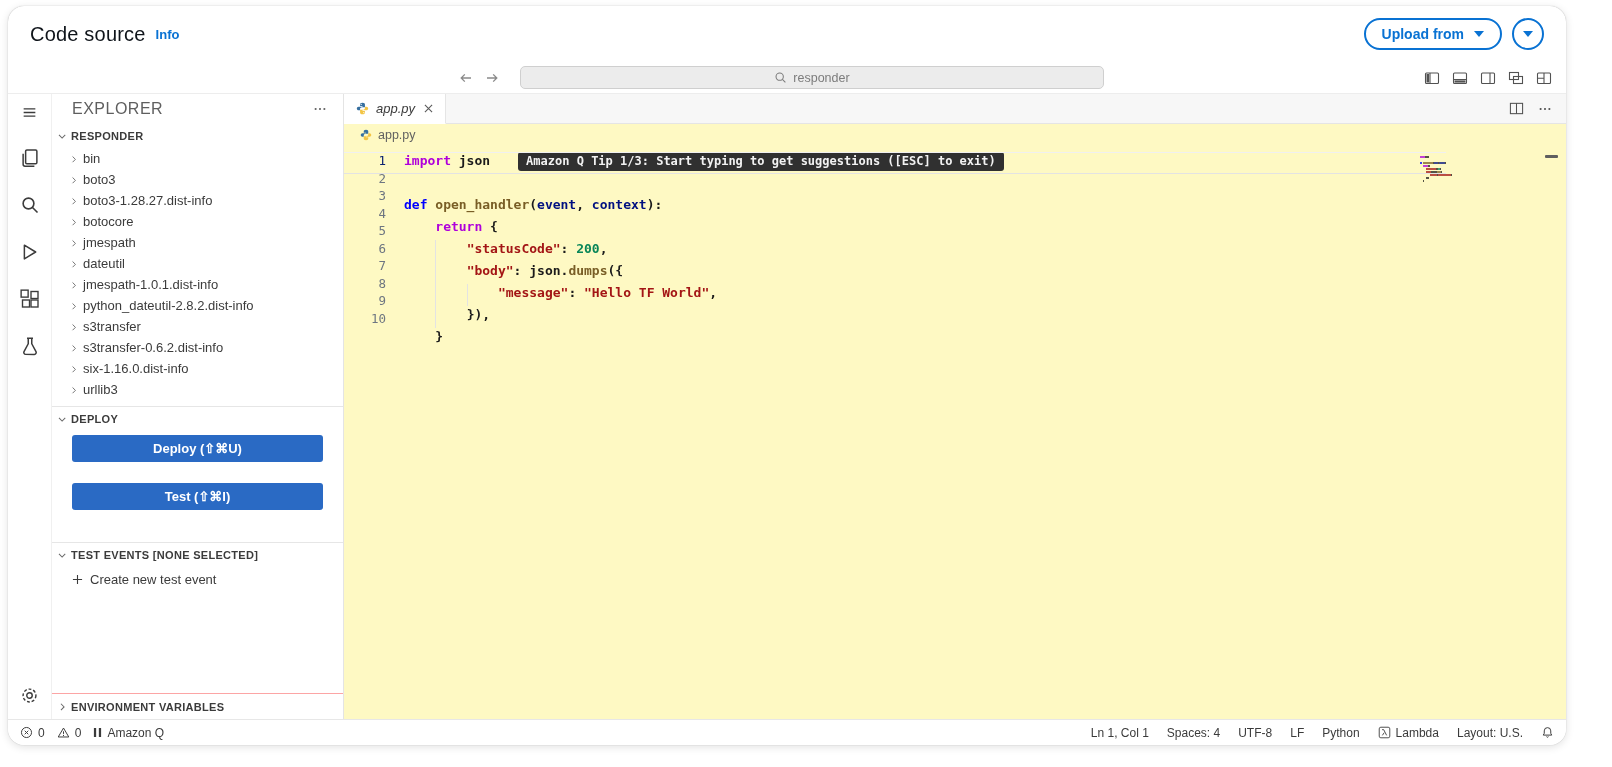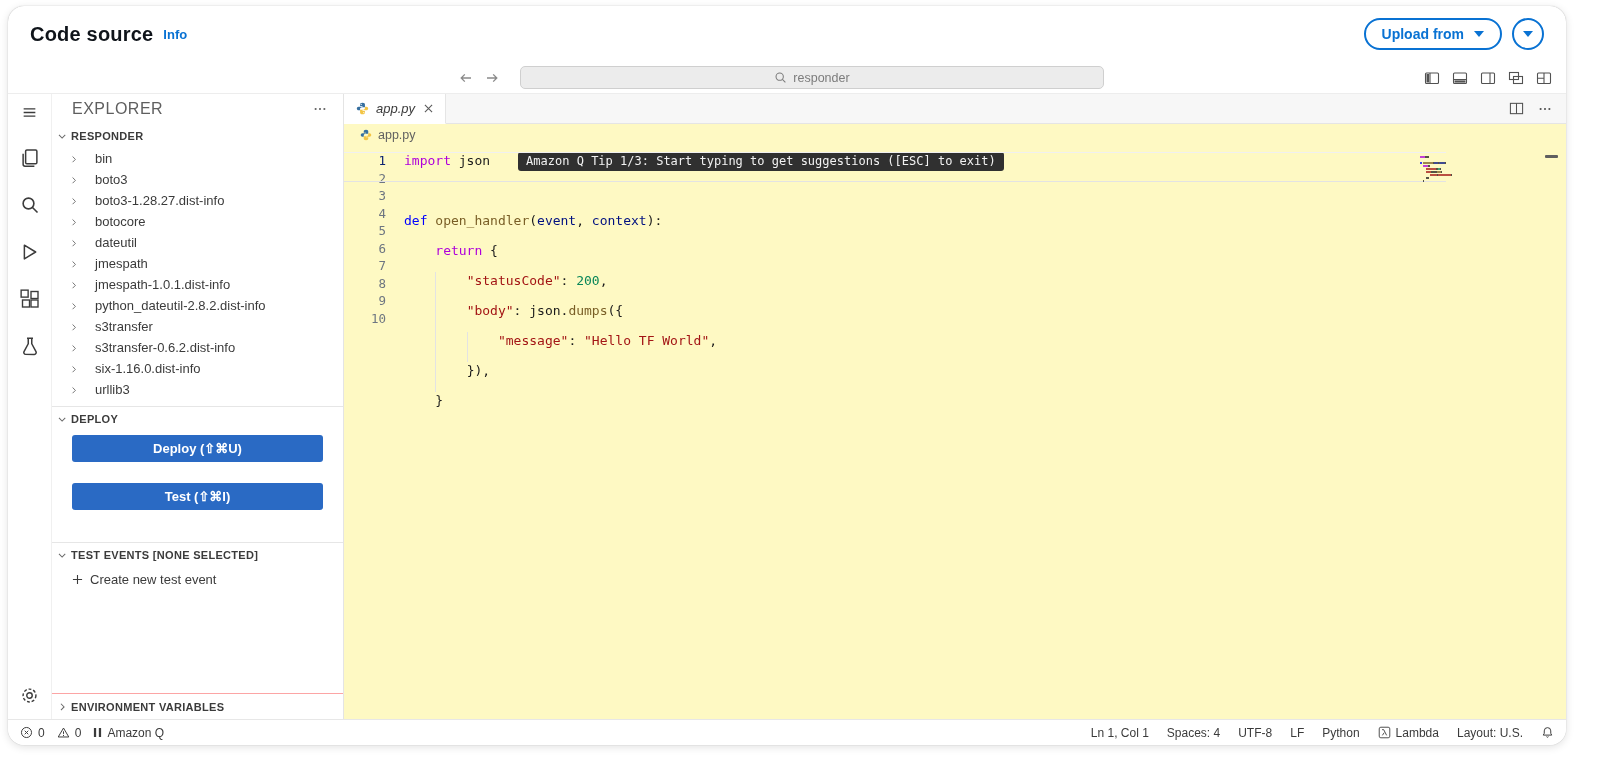--- a/index.html
+++ b/index.html
@@ -5,21 +5,21 @@
   * { box-sizing: border-box; margin: 0; padding: 0; }
   html,body { width:1612px; height:767px; background:#fff; font-family:"Liberation Sans", sans-serif; overflow:hidden; }
   svg { display:block; }
 
   .card { position:absolute; left:8px; top:6px; width:1558px; height:739px; background:#fff;
           border-radius:16px; box-shadow:0 0 1px rgba(0,0,0,.35), 0 2px 8px rgba(0,0,0,.12);
           overflow:hidden; display:flex; flex-direction:column; }
 
   
   .hdr { height:56px; flex:none; display:flex; align-items:center; padding:0 22px; gap:10px; }
-  .hdr-title { font-size:20px; font-weight:700; color:#0f141a; letter-spacing:.2px; }
+  .hdr-title { font-size:20px; font-weight:400; color:#0f141a; letter-spacing:.2px; }
   .info-link { color:var(--aws-blue,#0972d3); font-size:13px; font-weight:700; cursor:pointer; }
   .hdr-spacer { flex:1; }
   .pill-btn { display:flex; align-items:center; gap:10px; height:32px; padding:0 16px; background:#fff;
               border:2px solid var(--aws-blue,#0972d3); color:var(--aws-blue,#0972d3); border-radius:18px;
               font-size:14px; font-weight:700; cursor:pointer; font-family:inherit; }
   .caret-down { width:0; height:0; border-left:5px solid transparent; border-right:5px solid transparent;
                 border-top:6px solid currentColor; }
   .circle-btn { width:32px; height:32px; border-radius:50%; border:2px solid var(--aws-blue,#0972d3);
                 color:var(--aws-blue,#0972d3); background:#fff; display:flex; align-items:center; justify-content:center; cursor:pointer; }
 
@@ -42,21 +42,21 @@
 
   .sidebar { width:292px; flex:none; border-right:1px solid #e4e4e4; display:flex; flex-direction:column;
              font-size:13px; color:#3b3b3b; min-height:0; }
   .sb-header { height:30px; flex:none; display:flex; align-items:center; justify-content:space-between;
                padding:0 16px 0 20px; font-size:16px; letter-spacing:.5px; color:#5f5f5f; }
   .sb-header .more { color:#5f5f5f; cursor:pointer; }
   .sec-head { height:24px; display:flex; align-items:center; gap:3px; padding-left:5px;
               font-weight:700; font-size:11px; letter-spacing:.3px; color:#3b3b3b; cursor:pointer; }
   .chev { color:#6a6a6a; display:inline-flex; }
   .chev.down { transform:rotate(90deg); }
-  .tree-item { height:21px; flex:none; display:flex; align-items:center; gap:16px; padding-left:17px; cursor:pointer; }
+  .tree-item { height:21px; flex:none; display:flex; align-items:center; gap:4px; padding-left:17px; cursor:pointer; }
   .divider { border-top:1px solid #e6e6e6; margin-top:6px; }
   .deploy-sec { padding-bottom:26px; }
   .btn-col { padding:4px 20px 0; display:flex; flex-direction:column; gap:21px; }
   .blue-btn { height:27px; width:100%; background:var(--btn-blue,#2a6ac4); color:#fff; border:none;
               border-radius:3px; font-size:13px; font-weight:600; font-family:inherit; cursor:pointer; }
   .create-row { height:24px; display:flex; align-items:center; gap:7px; padding-left:20px; cursor:pointer; color:#3b3b3b; }
   .sb-spacer { flex:1; }
   .env-head { border-top:1px solid #fca5a5; height:26px; flex:none; }
 
   
@@ -71,21 +71,21 @@
   .breadcrumb { height:22px; flex:none; display:flex; align-items:center; gap:6px; padding-left:16px;
                 font-size:12.5px; color:#616161; }
   .crumb { cursor:pointer; }
 
   .code-area { flex:1; position:relative; font-family:"DejaVu Sans Mono", monospace; font-size:13px; overflow:hidden; }
   .gutter { position:absolute; left:0; top:6px; width:42px; text-align:right; color:#6e7681;
             font-size:12.5px; line-height:17.5px; }
   .ln { height:17.5px; }
   .ln-active { color:#0b216f; }
   .code-content { position:absolute; left:60px; right:120px; top:6px; }
-  .code-line { height:30px; line-height:17.5px; white-space:pre; position:relative; color:var(--syn-plain,#000); }
+  .code-line { height:22px; line-height:17.5px; white-space:pre; position:relative; color:var(--syn-plain,#000);font-weight:bold; }
   .code-line.current::after { content:""; position:absolute; left:-60px; right:0; top:0; bottom:0;
                               border-top:1px solid #f0f0f0; border-bottom:1px solid #e3e3e3; pointer-events:none; }
   .indent-guide { position:absolute; top:0; bottom:0; width:1px; background:#e3e3e3; }
   .tok-kw    { color:var(--syn-kw,#AF00DB); }
   .tok-def   { color:var(--syn-def,#0000FF); }
   .tok-fn    { color:var(--syn-fn,#795E26); }
   .tok-param { color:var(--syn-param,#001080); }
   .tok-str   { color:var(--syn-str,#A31515); }
   .tok-num   { color:var(--syn-num,#098658); }
   .tok-plain { color:var(--syn-plain,#000000); }
@@ -286,30 +286,30 @@
     <span class="tree-label">botocore</span>
   </div>
 
 
   <div class="tree-item">
     <span class="chev">
               <svg width="10" height="10" viewBox="0 0 14 14">
                 <path d="M5 3.5L9 7.5L5 11.5" fill="none" stroke="currentColor" stroke-width="1.3"></path>
               </svg>
             </span>
+    <span class="tree-label">jmespath</span>
+  </div>
+
+  <div class="tree-item">
+    <span class="chev">
+              <svg width="10" height="10" viewBox="0 0 14 14">
+                <path d="M5 3.5L9 7.5L5 11.5" fill="none" stroke="currentColor" stroke-width="1.3"></path>
+              </svg>
+            </span>
     <span class="tree-label">dateutil</span>
-  </div>
-
-  <div class="tree-item">
-    <span class="chev">
-              <svg width="10" height="10" viewBox="0 0 14 14">
-                <path d="M5 3.5L9 7.5L5 11.5" fill="none" stroke="currentColor" stroke-width="1.3"></path>
-              </svg>
-            </span>
-    <span class="tree-label">jmespath</span>
   </div>
 
   <div class="tree-item">
     <span class="chev">
               <svg width="10" height="10" viewBox="0 0 14 14">
                 <path d="M5 3.5L9 7.5L5 11.5" fill="none" stroke="currentColor" stroke-width="1.3"></path>
               </svg>
             </span>
     <span class="tree-label">jmespath-1.0.1.dist-info</span>
   </div>

